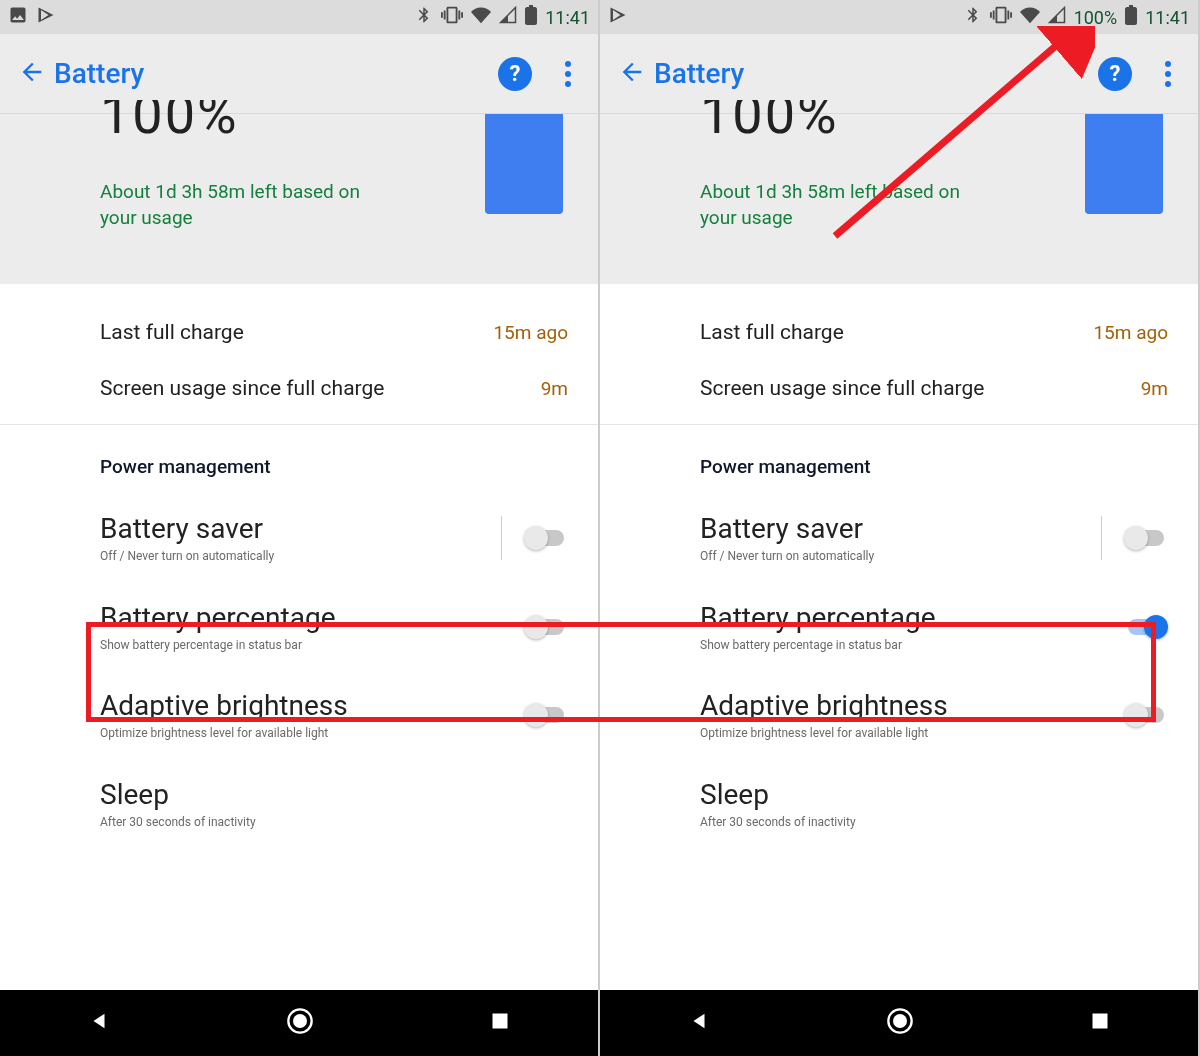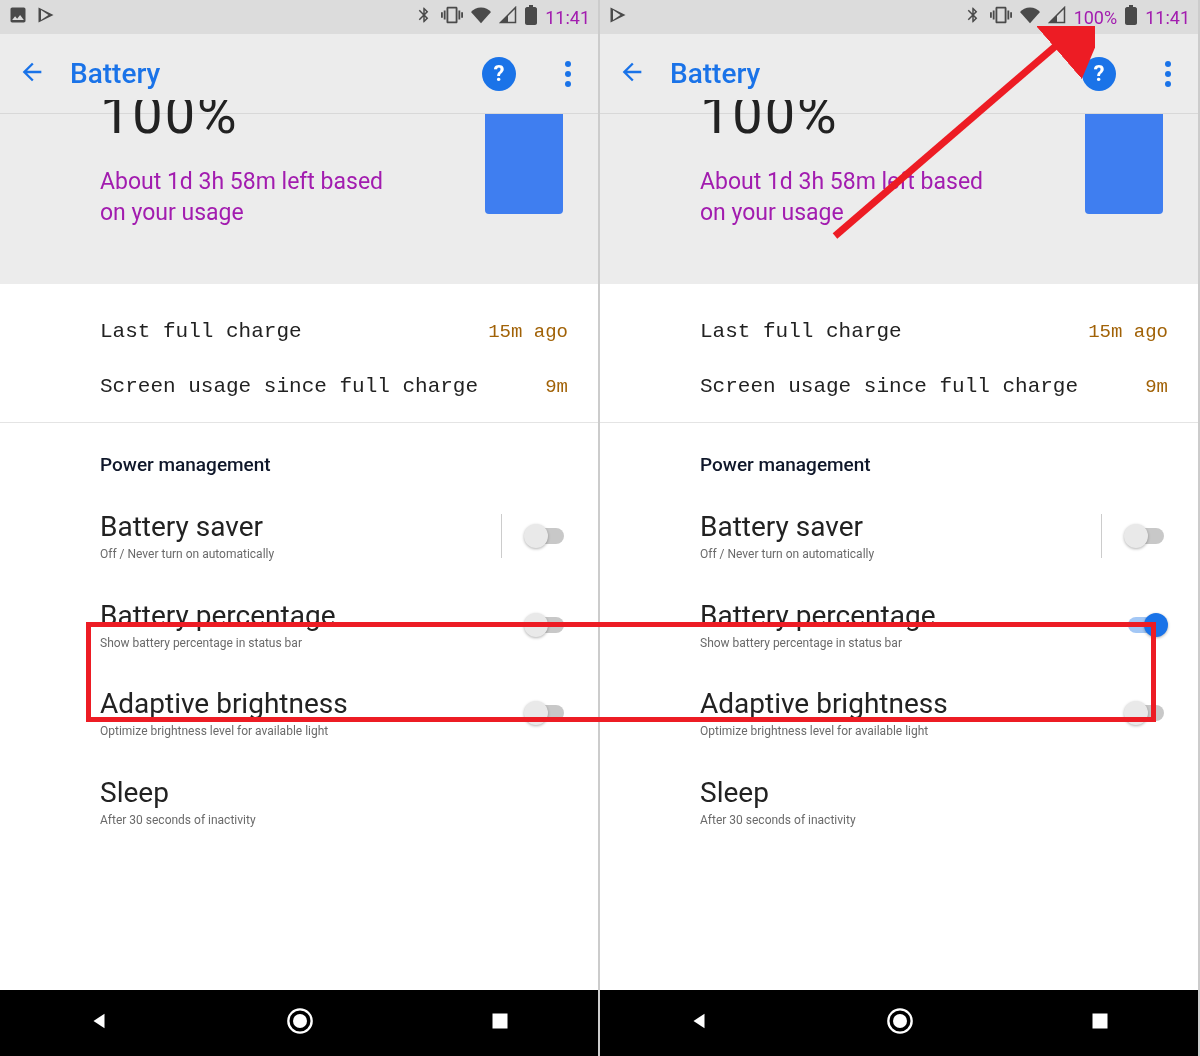--- a/index.html
+++ b/index.html
@@ -20,36 +20,36 @@
     border-right: 2px solid #ccc;
   }
   .phone:last-child { border-right: none; }
   .statusbar {
     height: 34px;
     background: #dcdcdc;
     display: flex;
     align-items: center;
     justify-content: space-between;
     padding: 0 8px;
-    color: #a21caf;
+    color: #14532d;
     font-size: 18px;
   }
   .statusbar .left, .statusbar .right {
     display: flex;
     align-items: center;
     gap: 8px;
   }
   .statusbar svg { fill: #4a4a4a; }
   .appbar {
     height: 80px;
     background: #ececec;
     display: flex;
     align-items: center;
     padding: 0 18px;
-    gap: 24px;
+    gap: 8px;
     border-bottom: 1px solid #d8d8d8;
   }
   .appbar .title {
     color: #1a73e8;
     font-size: 28px;
     font-weight: 500;
     flex: 1;
   }
   .appbar .back svg { fill: #1a73e8; }
   .help {
@@ -72,44 +72,43 @@
     letter-spacing: 2px;
     line-height: 1;
     position: relative;
     top: -14px;
     overflow: hidden;
     height: 42px;
     display: flex;
     align-items: flex-end;
   }
   .hero .est {
-    color: #a21caf;
-    font-size: 23px;
-    margin-top: 10px;
+    color: #15803d;
+    font-size: 19px;
+    margin-top: 23px;
     max-width: 300px;
     line-height: 1.35;
   }
   .hero .block {
     position: absolute;
     right: 35px;
     top: 0;
     width: 78px;
     height: 100px;
     background: #3f7ef0;
     border-radius: 0 0 4px 4px;
   }
   .content { background: #fff; padding-top: 20px; flex:1; position:relative;}
   .row {
     display: flex;
     align-items: center;
     justify-content: space-between;
     padding: 16px 30px 16px 100px;
     font-size: 21px;
     color: #222;
-    font-family: Liberation Mono, monospace;
   }
   .row .label { font-size: 21px; color:#222; }
   .row .val { color: #a16207; font-size: 19px; white-space:nowrap;}
   .divider { border-top: 1px solid #e4e4e4; margin-top:8px;}
   .section-title {
     color: #0f172a;
     font-size: 19px;
     font-weight: 500;
     padding: 30px 30px 16px 100px;
   }

